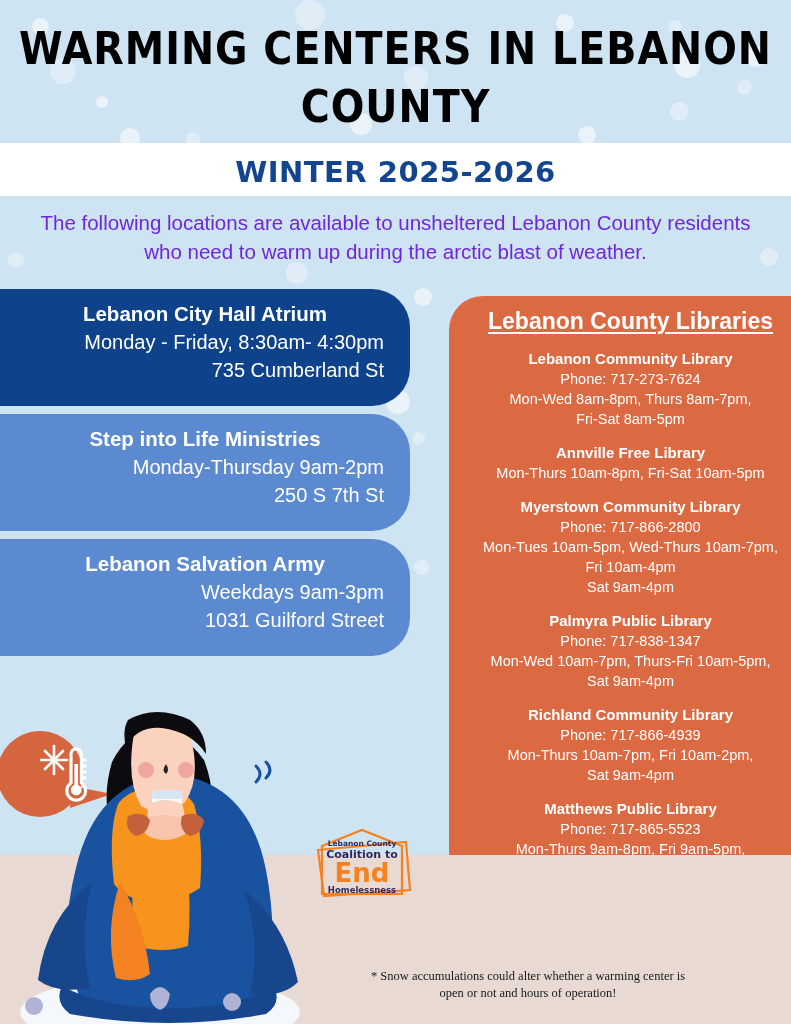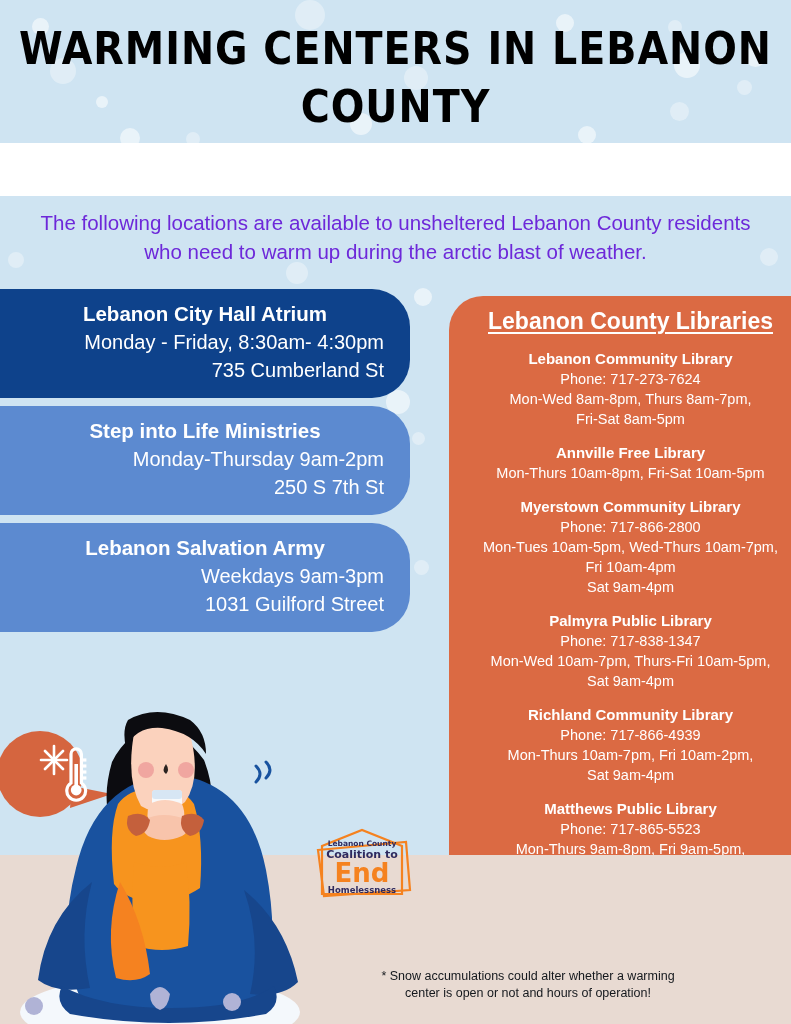--- a/index.html
+++ b/index.html
@@ -59,21 +59,21 @@
     line-height: 29px;
   }
 
   
   .cards { position: absolute; left: 0; top: 289px; width: 410px; }
   .card {
     width: 410px;
     border-radius: 0 38px 38px 0;
     color: #ffffff;
     text-align: center;
-    padding: 11px 26px 14px 26px;
+    padding: 11px 26px 22px 26px;
     margin-bottom: 8px;
   }
   .card.navy  { background: #0e428b; }
   .card.azure { background: #5c8ad0; }
   .card-name {
     font-weight: bold;
     font-size: 20.5px;
     line-height: 27px;
     margin-bottom: 1px;
   }
@@ -114,21 +114,21 @@
     background: #e8dad2;
   }
 
   
   .logo { position: absolute; left: 310px; top: 828px; width: 104px; height: 70px; }
 
   
   .footnote {
     position: absolute; left: 368px; top: 968px; width: 320px;
     text-align: center;
-    font-family: Liberation Sans, sans-serif;
+    font-family: Liberation Serif, serif;
     font-size: 12.5px;
     line-height: 17px;
     color: #14181d;
   }
   .updated {
     position: absolute; right: 12px; top: 992px;
     font-size: 12.5px;
     color: #14181d;
     margin-top: 48px;
   }
@@ -152,20 +152,21 @@
     <div class="dot" style="left:745px;top:46px;width:21px;height:21px;"></div>
     <div class="dot soft" style="left:737px;top:80px;width:15px;height:15px;"></div>
     <div class="dot" style="left:120px;top:128px;width:20px;height:20px;"></div>
     <div class="dot soft" style="left:186px;top:132px;width:14px;height:14px;"></div>
     <div class="dot" style="left:578px;top:126px;width:18px;height:18px;"></div>
   </div>
 
   <div class="title">Warming Centers in Lebanon County</div>
 
   <div class="white-band"></div>
+  <div class="subtitle">Winter 2025-2026</div>
 
   <div class="intro">The following locations are available to unsheltered Lebanon County residents who need to warm up during the arctic blast of weather.</div>
 
   <div class="dot soft" style="left:8px;top:252px;width:16px;height:16px;"></div>
   <div class="dot soft" style="left:286px;top:262px;width:22px;height:22px;"></div>
   <div class="dot soft" style="left:760px;top:248px;width:18px;height:18px;"></div>
   <div class="dot" style="left:414px;top:288px;width:18px;height:18px;"></div>
   <div class="dot" style="left:386px;top:390px;width:24px;height:24px;"></div>
   <div class="dot soft" style="left:412px;top:432px;width:13px;height:13px;"></div>
   <div class="dot" style="left:160px;top:722px;width:16px;height:16px;"></div>

